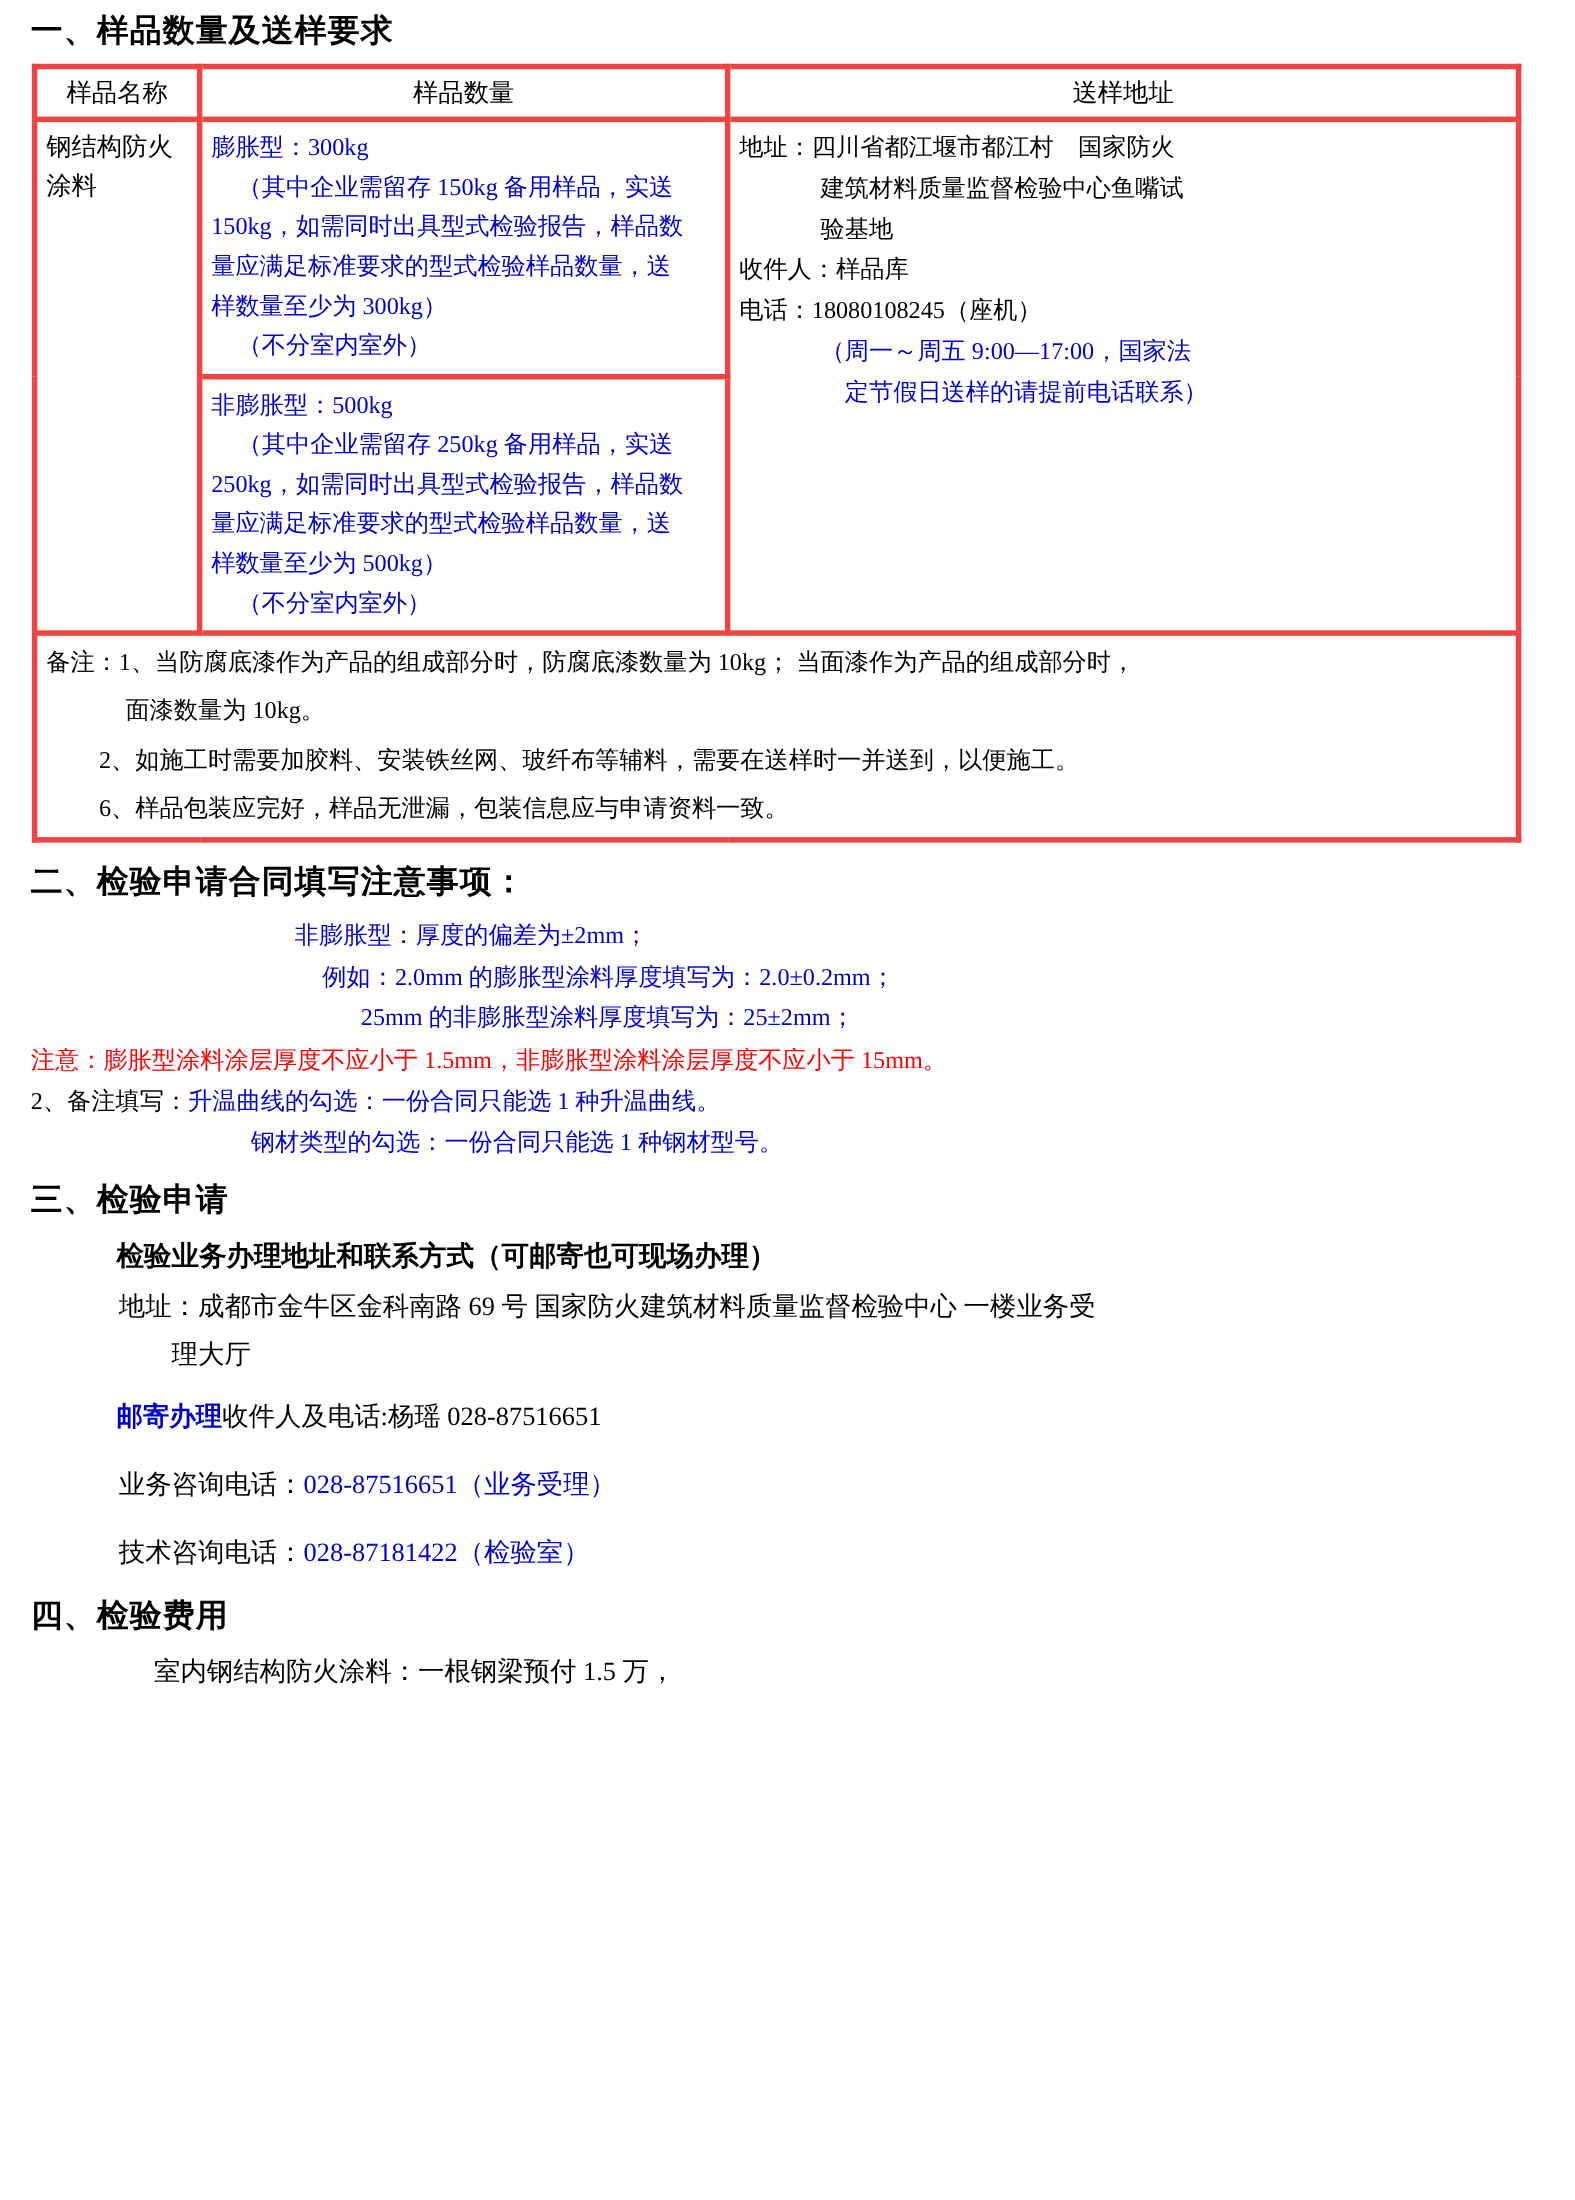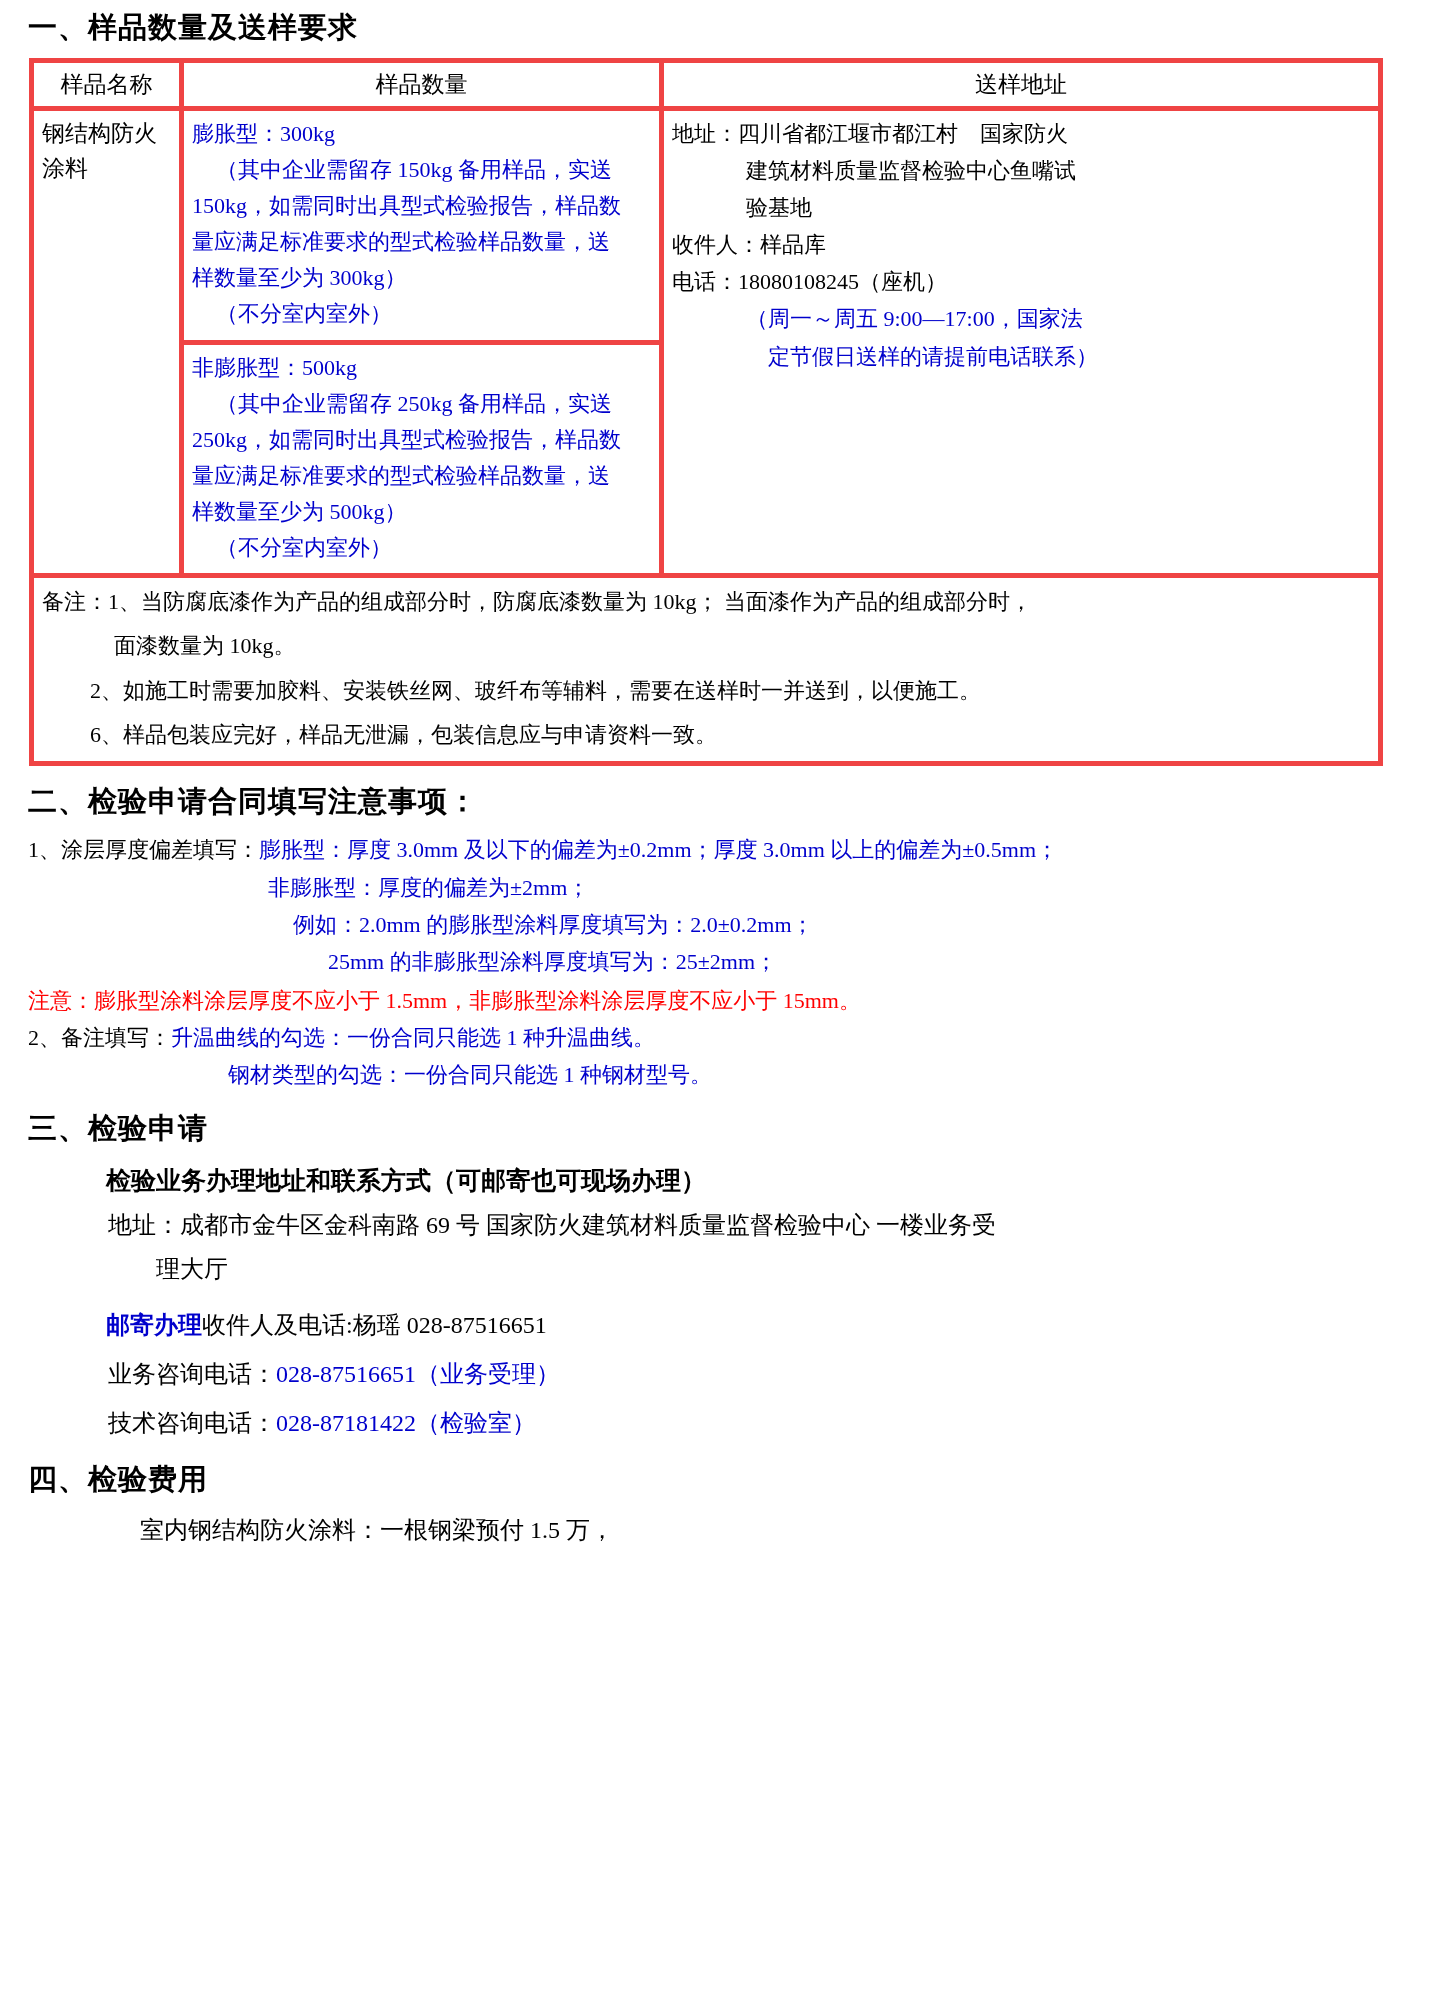--- a/index.html
+++ b/index.html
@@ -119,21 +119,21 @@
   }
   .sec3 .addr2 {
     padding-left: 128px;
   }
   .sec3 .mail {
     padding-left: 78px;
     margin-top: 14px;
   }
   .sec3 .line {
     padding-left: 80px;
-    margin-top: 7px;
+    margin-top: 20px;
   }
   .bold-blue { color: #0000cc; font-weight: bold; }
 
   
   .sec4 {
     font-size: 24px;
     padding-left: 112px;
     margin-top: 14px;
   }
 </style>
@@ -199,23 +199,20 @@
           <p class="note-ind2">2、如施工时需要加胶料、安装铁丝网、玻纤布等辅料，需要在送样时一并送到，以便施工。</p>
           <p class="note-ind2">6、样品包装应完好，样品无泄漏，包装信息应与申请资料一致。</p>
         </td>
       </tr>
     </tbody>
   </table>
 
   <div class="h-section tight">二、检验申请合同填写注意事项：</div>
 
   <div class="sec2">
-    <div class="row">
-      <span class="lbl">1、涂层厚度偏差填写：</span><span class="blue">膨胀型：厚度 3.0mm 及以下的偏差为±0.2mm；厚度 3.0mm 以上的偏差为±0.5mm；</span>
-    </div>
     <div class="row blue ind-a">非膨胀型：厚度的偏差为±2mm；</div>
     <div class="row blue ind-b">例如：2.0mm 的膨胀型涂料厚度填写为：2.0±0.2mm；</div>
     <div class="row blue ind-c">25mm 的非膨胀型涂料厚度填写为：25±2mm；</div>
     <div class="redline">注意：膨胀型涂料涂层厚度不应小于 1.5mm，非膨胀型涂料涂层厚度不应小于 15mm。</div>
     <div class="row">
       <span class="lbl">2、备注填写：</span><span class="blue">升温曲线的勾选：一份合同只能选 1 种升温曲线。</span>
     </div>
     <div class="row blue ind-d">钢材类型的勾选：一份合同只能选 1 种钢材型号。</div>
   </div>
 

